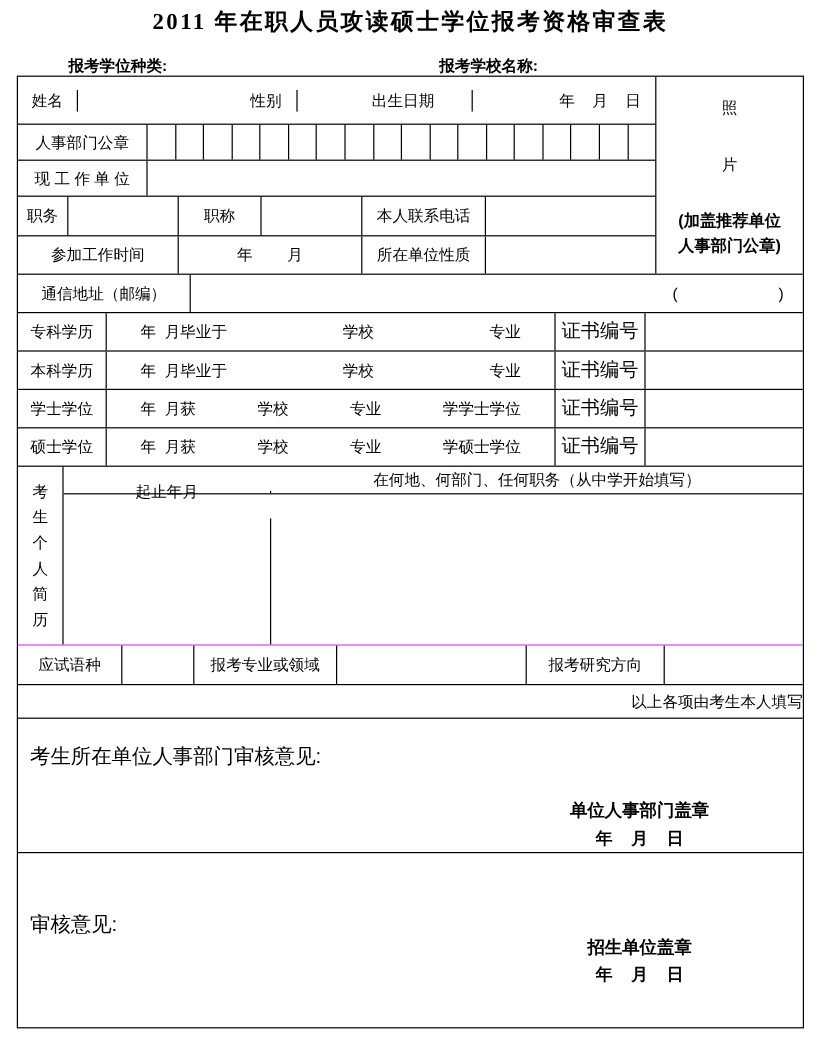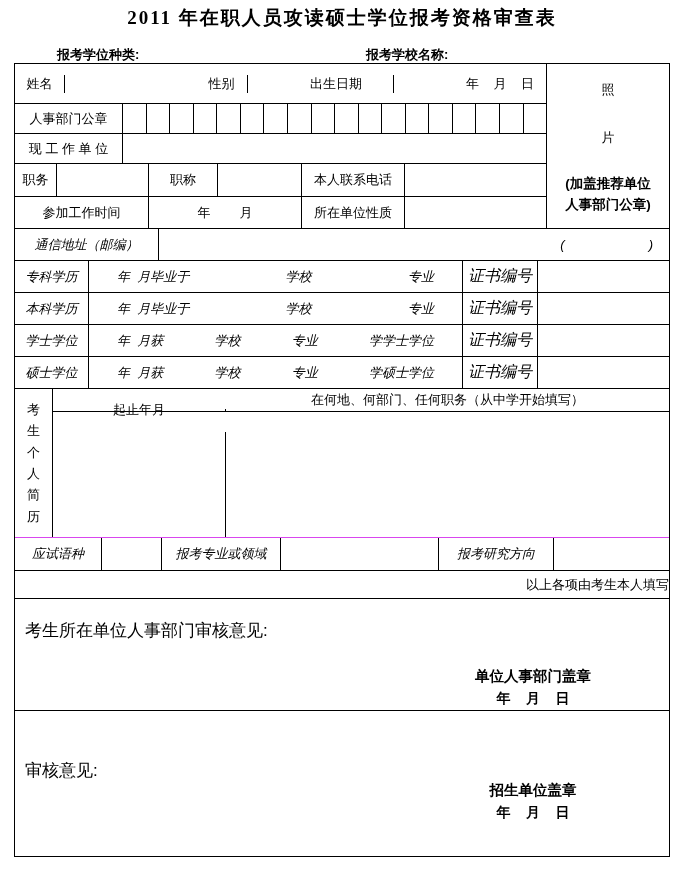--- a/index.html
+++ b/index.html
@@ -23,21 +23,21 @@
   .top-label.degree { left: 57px; }
   .top-label.school { left: 366px; }
 
   .tbl {
     position: absolute; left: 14px; top: 63px;
     width: 656px; height: 794px;
     border: 1px solid #000;
     display: flex; flex-direction: column;
     background: #fff;
   }
-  .row { display: flex; border-bottom: 1px solid #000; flex: 0 0 auto; font-style: italic; }
+  .row { display: flex; border-bottom: 1px solid #000; flex: 0 0 auto; }
   .cell { border-right: 1px solid #000; display: flex; align-items: center; justify-content: center; text-align: center; }
   .cell.fill { flex: 1; border-right: none; }
   .pre { white-space: pre; }
 
   
   .top-block { display: flex; height: 165px; border-bottom: 1px solid #000; }
   .left-cols { width: 532px; display: flex; flex-direction: column; border-right: 1px solid #000; }
   .lrow { display: flex; border-bottom: 1px solid #000; }
   .lrow.last { border-bottom: none; flex: 1; }
   .r1 { height: 40px; align-items: center; } .r2 { height: 30px; } .r3 { height: 30px; } .r4 { height: 33px; }

